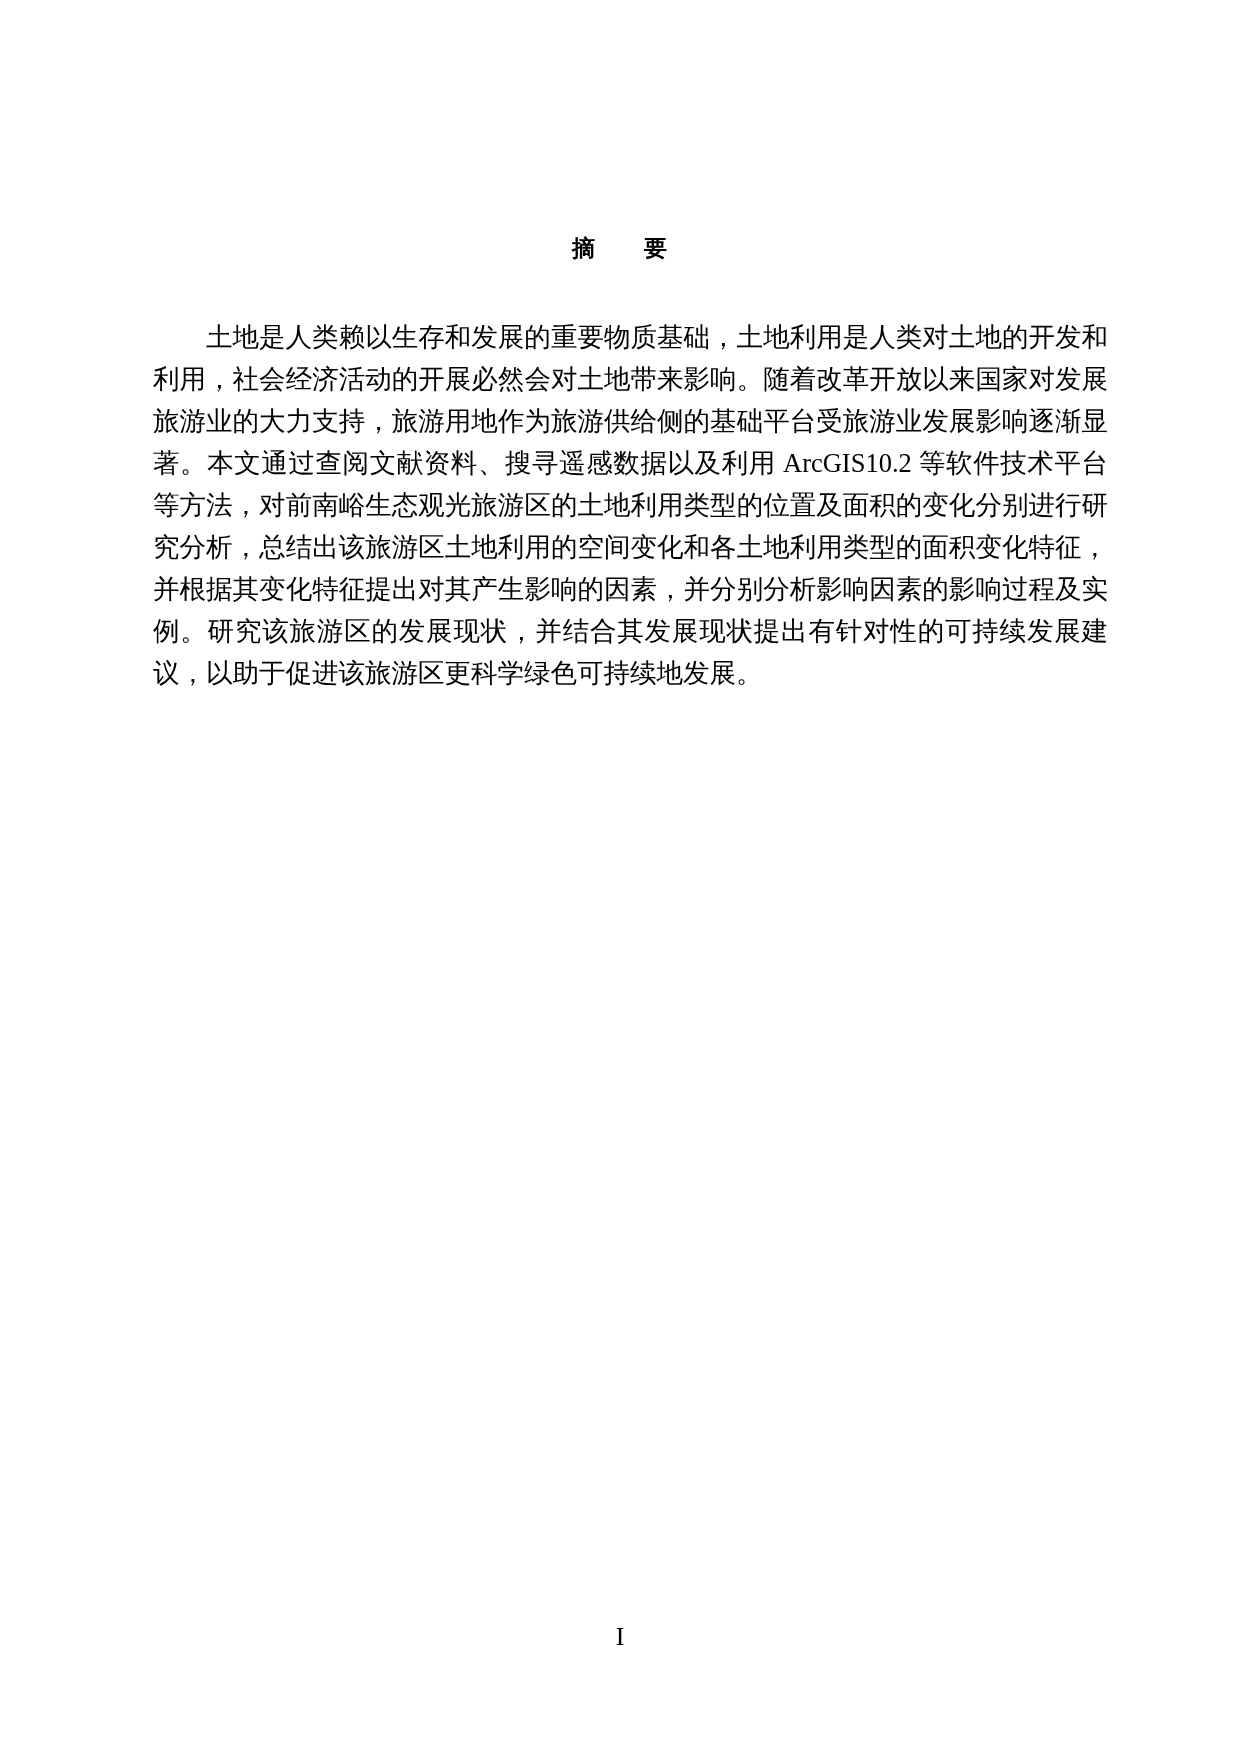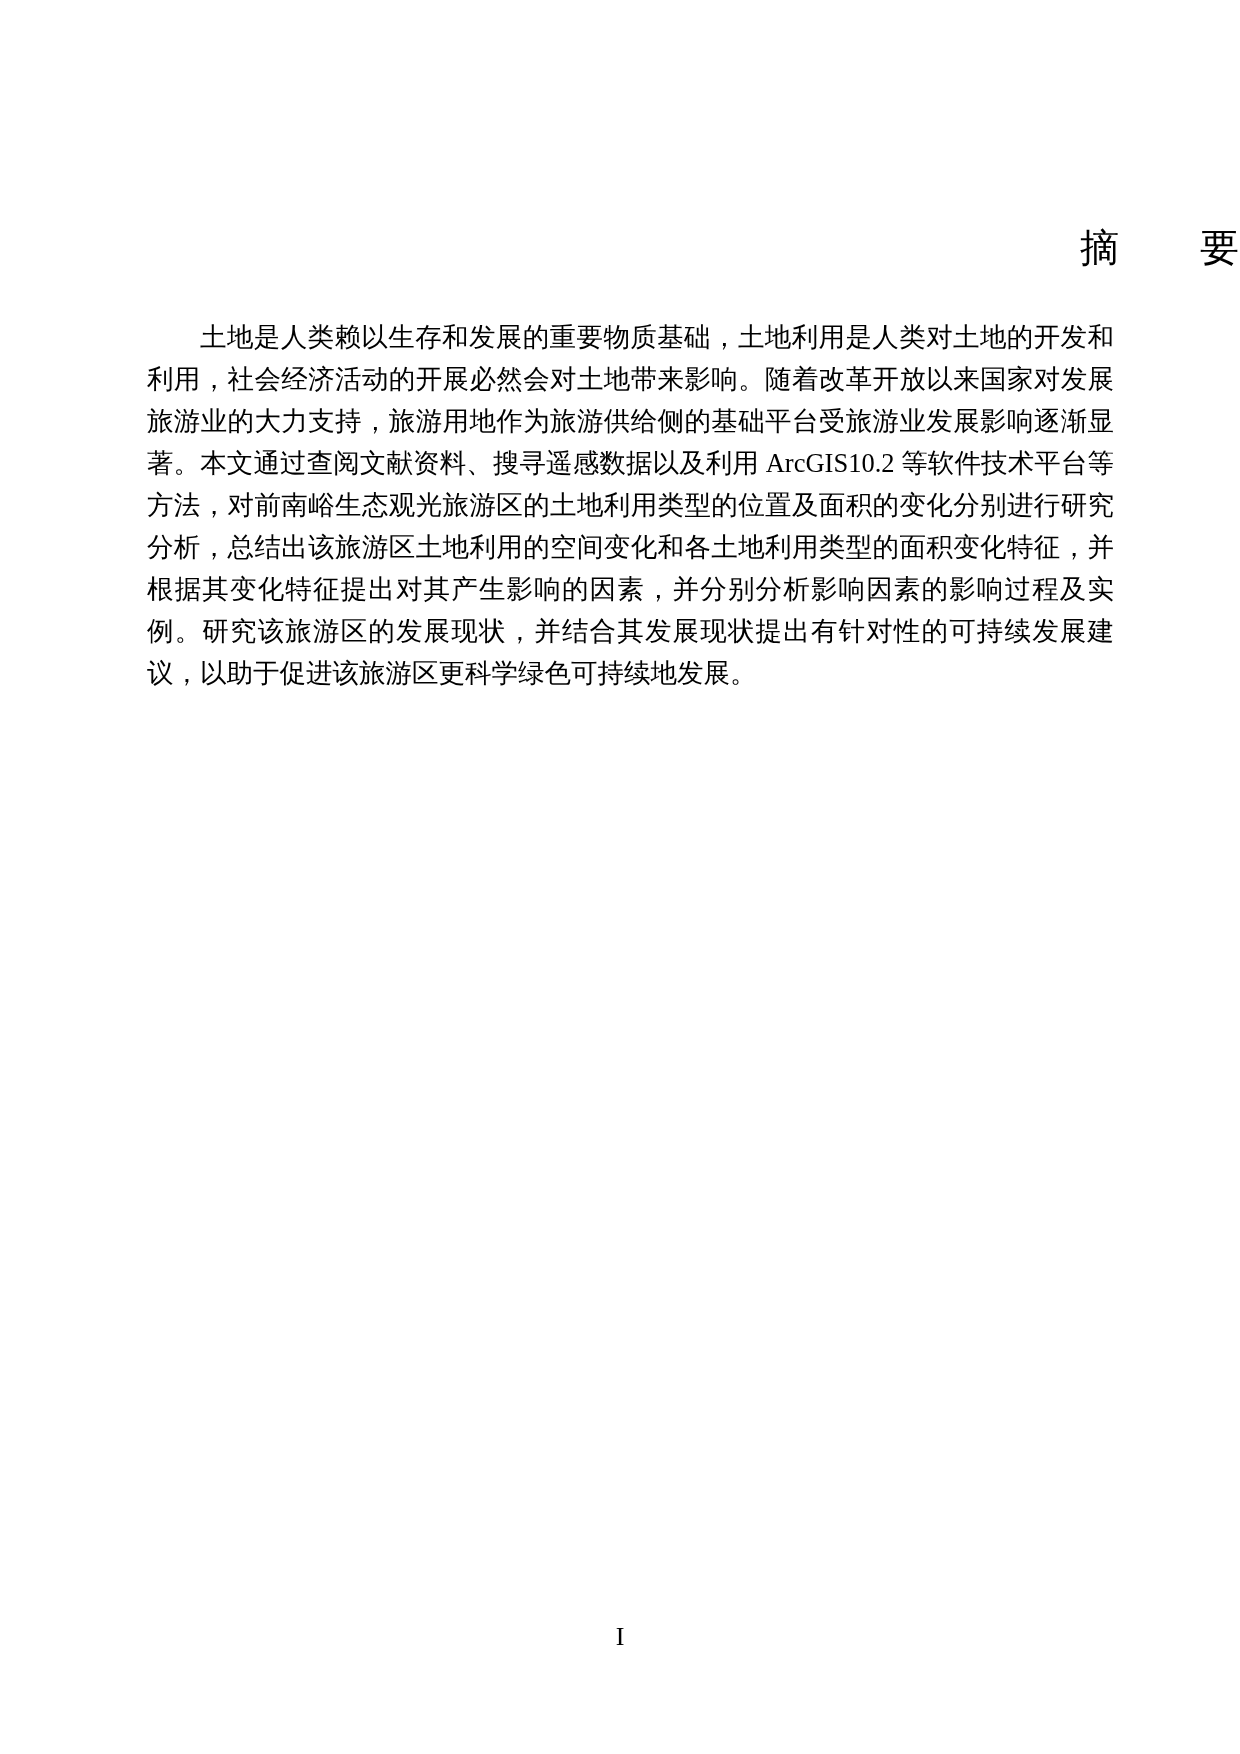--- a/index.html
+++ b/index.html
@@ -13,36 +13,36 @@
     height: 1754px;
     background: #ffffff;
     color: #000000;
     font-family: "Liberation Serif", serif;
     overflow: hidden;
     box-sizing: border-box;
   }
   .title {
     margin: 0;
     padding-top: 228px;
-    text-align: right;
+    text-align: center;
     font-family: "Liberation Sans", "DejaVu Sans", sans-serif;
-    font-weight: normal;
-    font-size: 39px;
+    font-weight: bold;
+    font-size: 23px;
     line-height: 40px;
     letter-spacing: 1px;
   }
   .abstract {
     margin: 48px 126px 0 147px;
     font-size: 26.5px;
     line-height: 42px;
     text-align: justify;
     text-justify: inter-ideograph;
   }
   .abstract p {
-    margin: 0;
+    margin: 6px;
   }
   .para {
     text-indent: 2em;
   }
   .kw-label {
     font-family: "Liberation Sans", "DejaVu Sans", sans-serif;
     font-weight: bold;
   }
   .page-number {
     position: absolute;

